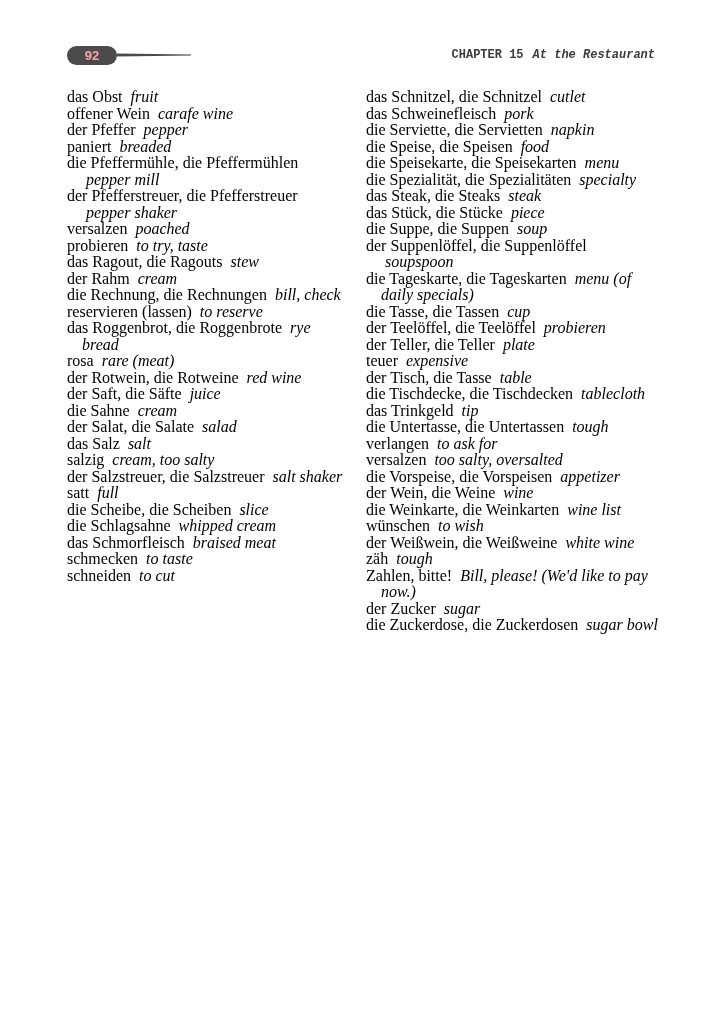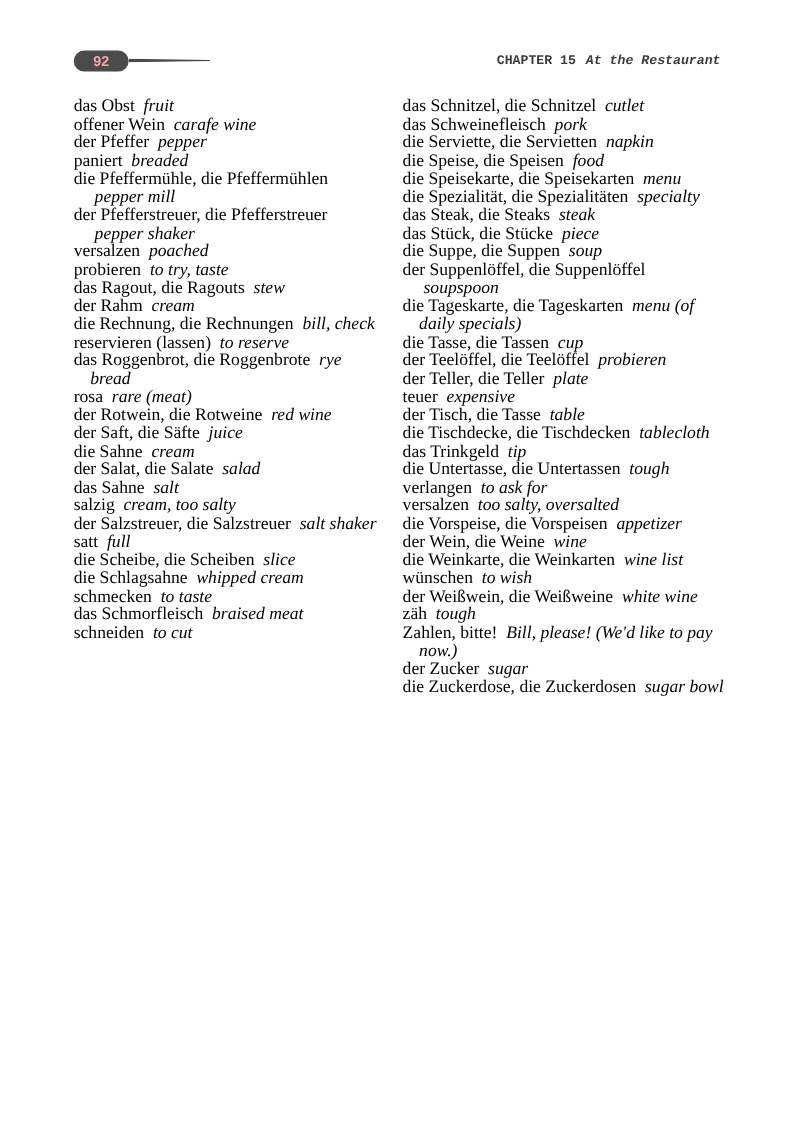--- a/index.html
+++ b/index.html
@@ -106,28 +106,28 @@
         <div class="entry"><span class="de">das Ragout, die Ragouts</span> <span class="en">stew</span></div>
         <div class="entry"><span class="de">der Rahm</span> <span class="en">cream</span></div>
         <div class="entry"><span class="de">die Rechnung, die Rechnungen</span> <span class="en">bill, check</span></div>
         <div class="entry"><span class="de">reservieren (lassen)</span> <span class="en">to reserve</span></div>
         <div class="entry"><span class="de">das Roggenbrot, die Roggenbrote</span> <span class="en">rye bread</span></div>
         <div class="entry"><span class="de">rosa</span> <span class="en">rare (meat)</span></div>
         <div class="entry"><span class="de">der Rotwein, die Rotweine</span> <span class="en">red wine</span></div>
         <div class="entry"><span class="de">der Saft, die Säfte</span> <span class="en">juice</span></div>
         <div class="entry"><span class="de">die Sahne</span> <span class="en">cream</span></div>
         <div class="entry"><span class="de">der Salat, die Salate</span> <span class="en">salad</span></div>
-        <div class="entry"><span class="de">das Sahne</span> <span class="en">salt</span></div>
+        <div class="entry"><span class="de">das Salz</span> <span class="en">salt</span></div>
         <div class="entry"><span class="de">salzig</span> <span class="en">cream, too salty</span></div>
         <div class="entry"><span class="de">der Salzstreuer, die Salzstreuer</span> <span class="en">salt shaker</span></div>
         <div class="entry"><span class="de">satt</span> <span class="en">full</span></div>
         <div class="entry"><span class="de">die Scheibe, die Scheiben</span> <span class="en">slice</span></div>
         <div class="entry"><span class="de">die Schlagsahne</span> <span class="en">whipped cream</span></div>
+        <div class="entry"><span class="de">das Schmorfleisch</span> <span class="en">braised meat</span></div>
         <div class="entry"><span class="de">schmecken</span> <span class="en">to taste</span></div>
-        <div class="entry"><span class="de">das Schmorfleisch</span> <span class="en">braised meat</span></div>
         <div class="entry"><span class="de">schneiden</span> <span class="en">to cut</span></div>
       </div>
     <div class="col col-right">
         <div class="entry"><span class="de">das Schnitzel, die Schnitzel</span> <span class="en">cutlet</span></div>
         <div class="entry"><span class="de">das Schweinefleisch</span> <span class="en">pork</span></div>
         <div class="entry"><span class="de">die Serviette, die Servietten</span> <span class="en">napkin</span></div>
         <div class="entry"><span class="de">die Speise, die Speisen</span> <span class="en">food</span></div>
         <div class="entry"><span class="de">die Speisekarte, die Speisekarten</span> <span class="en">menu</span></div>
         <div class="entry"><span class="de">die Spezialität, die Spezialitäten</span> <span class="en">specialty</span></div>
         <div class="entry"><span class="de">das Steak, die Steaks</span> <span class="en">steak</span></div>

